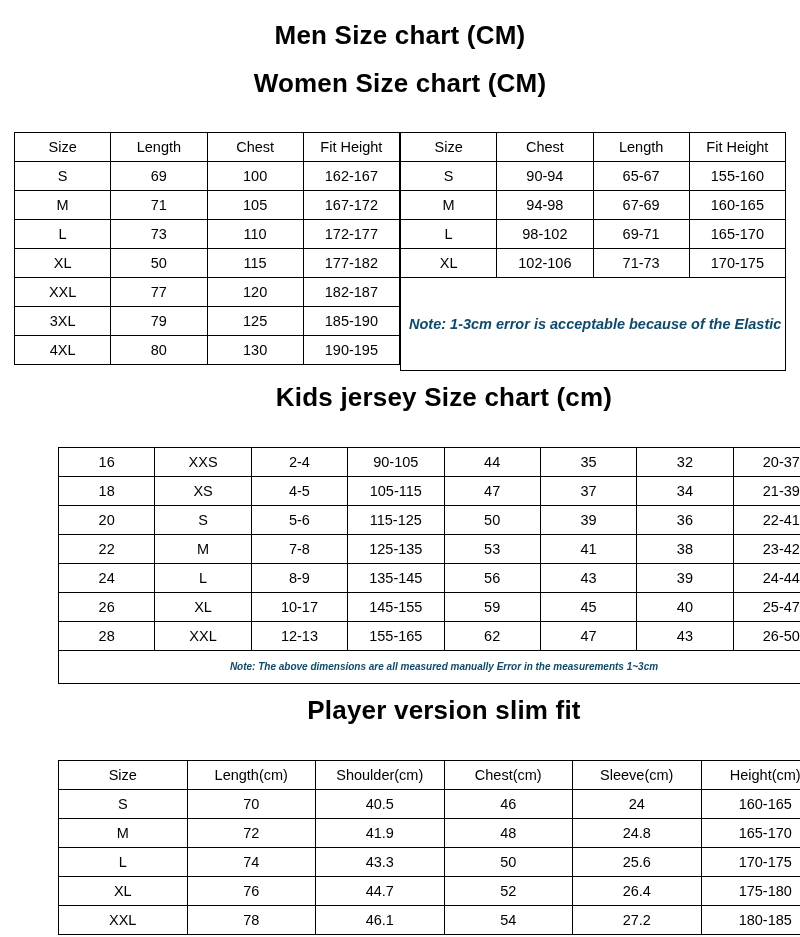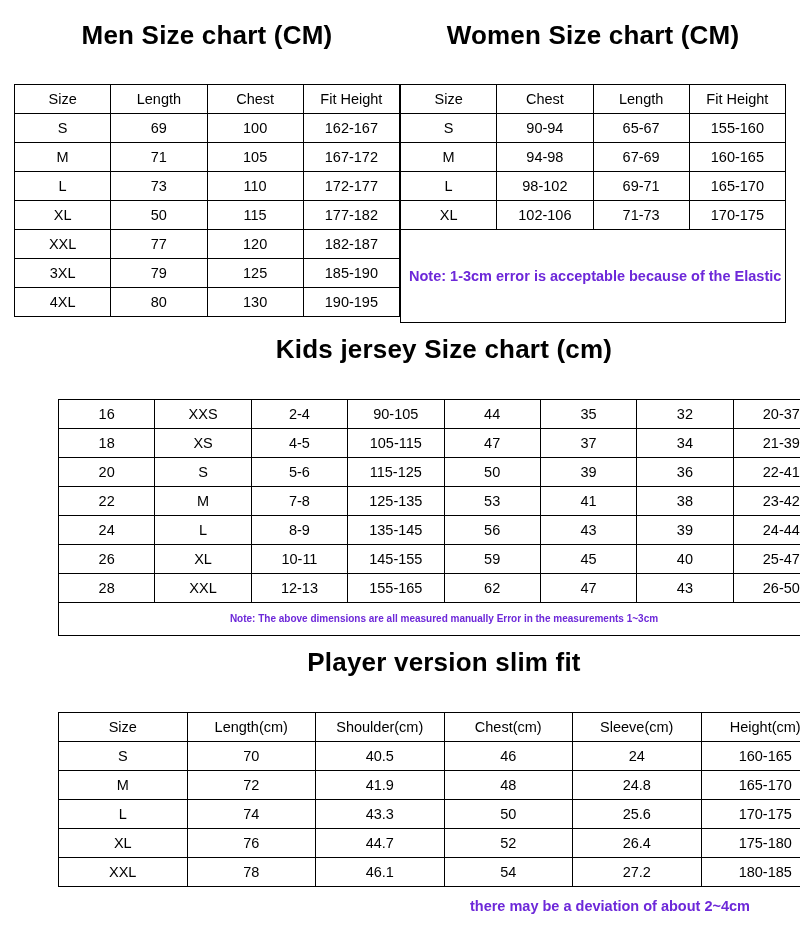--- a/index.html
+++ b/index.html
@@ -22,20 +22,21 @@
     position: relative;
   }
   .section-title {
     text-align: center;
     font-weight: bold;
     letter-spacing: 0.2px;
   }
   .title-row {
     display: flex;
     width: 100%;
+    flex-direction: column;
   }
   .title-cell {
     flex: 1 1 50%;
     font-size: 26px;
     line-height: 34px;
     padding: 6px 0 8px 0;
   }
   .top-tables {
     display: flex;
     width: 100%;
@@ -68,25 +69,26 @@
     font-size: 26px;
     line-height: 34px;
     padding: 9px 0 9px 0;
   }
   .player-title {
     font-size: 26px;
     line-height: 34px;
     padding: 9px 0 9px 0;
   }
   .note-red {
-    color: #6d28d9;
+    color: #0c4a6e;
     font-weight: bold;
     text-align: center;
     font-size: 14.5px;
     line-height: 22px;
+    font-style: italic;
   }
   .note-bar {
     border: 1px solid #000000;
     border-top: none;
     padding: 5px 4px 5px 4px;
   }
   .note-bar .note-red {
     font-size: 10px;
   }
   .footer-note {
@@ -271,21 +273,21 @@
         <td>8-9</td>
         <td>135-145</td>
         <td>56</td>
         <td>43</td>
         <td>39</td>
         <td>24-44</td>
       </tr>
       <tr>
         <td>26</td>
         <td>XL</td>
-        <td>10-11</td>
+        <td>10-17</td>
         <td>145-155</td>
         <td>59</td>
         <td>45</td>
         <td>40</td>
         <td>25-47</td>
       </tr>
       <tr>
         <td>28</td>
         <td>XXL</td>
         <td>12-13</td>

